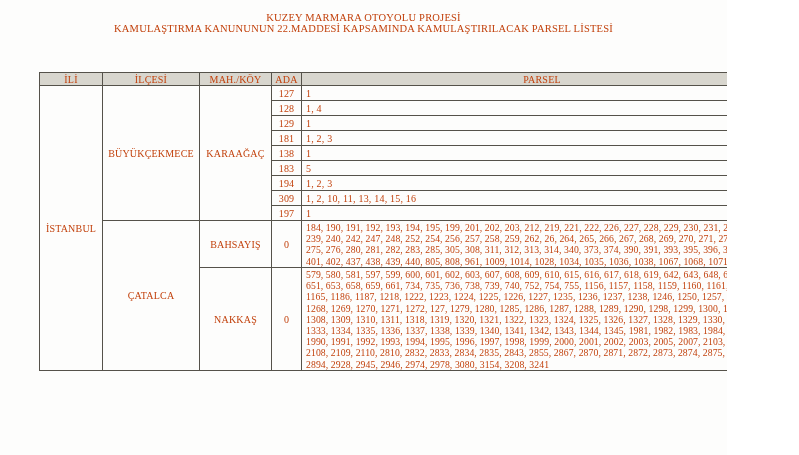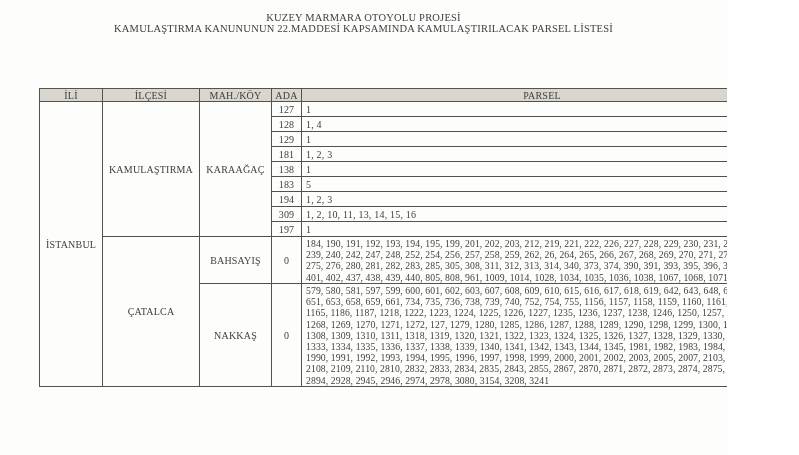--- a/index.html
+++ b/index.html
@@ -2,38 +2,38 @@
 <html><head>
 <meta charset="utf-8">
 <style>
   html, body { margin: 0; padding: 0; background: #ffffff; }
   .page {
     position: relative;
     width: 727px;
     height: 455px;
     background: #fdfdfc;
     font-family: "Liberation Serif", serif;
-    color: #404040;
+    color: #c2410c;
     overflow: hidden;
   }
   .title-block {
     position: absolute;
     top: 12px;
     left: 0;
     width: 100%;
     text-align: center;
     font-size: 10.5px;
     line-height: 11px;
     letter-spacing: 0.2px;
     white-space: nowrap;
   }
   table.parcel-table {
     position: absolute;
     left: 39px;
-    top: 88px;
+    top: 72px;
     width: 743px;
     border-collapse: collapse;
     table-layout: fixed;
   }
   .parcel-table th, .parcel-table td {
     border: 1px solid #55524a;
     font-size: 10px;
     padding: 0;
     text-align: center;
     vertical-align: middle;
@@ -87,21 +87,21 @@
         <th>İLİ</th>
         <th>İLÇESİ</th>
         <th>MAH./KÖY</th>
         <th>ADA</th>
         <th>PARSEL</th>
       </tr>
     </thead>
     <tbody>
       <tr class="r-ada">
         <td rowspan="11">İSTANBUL</td>
-        <td rowspan="9">KAMULAŞTIRMA</td>
+        <td rowspan="9">BÜYÜKÇEKMECE</td>
         <td rowspan="9">KARAAĞAÇ</td>
         <td>127</td>
         <td class="parsel">1</td>
       </tr>
       <tr class="r-ada">
         <td>128</td>
         <td class="parsel">1, 4</td>
       </tr>
       <tr class="r-ada">
         <td>129</td>

